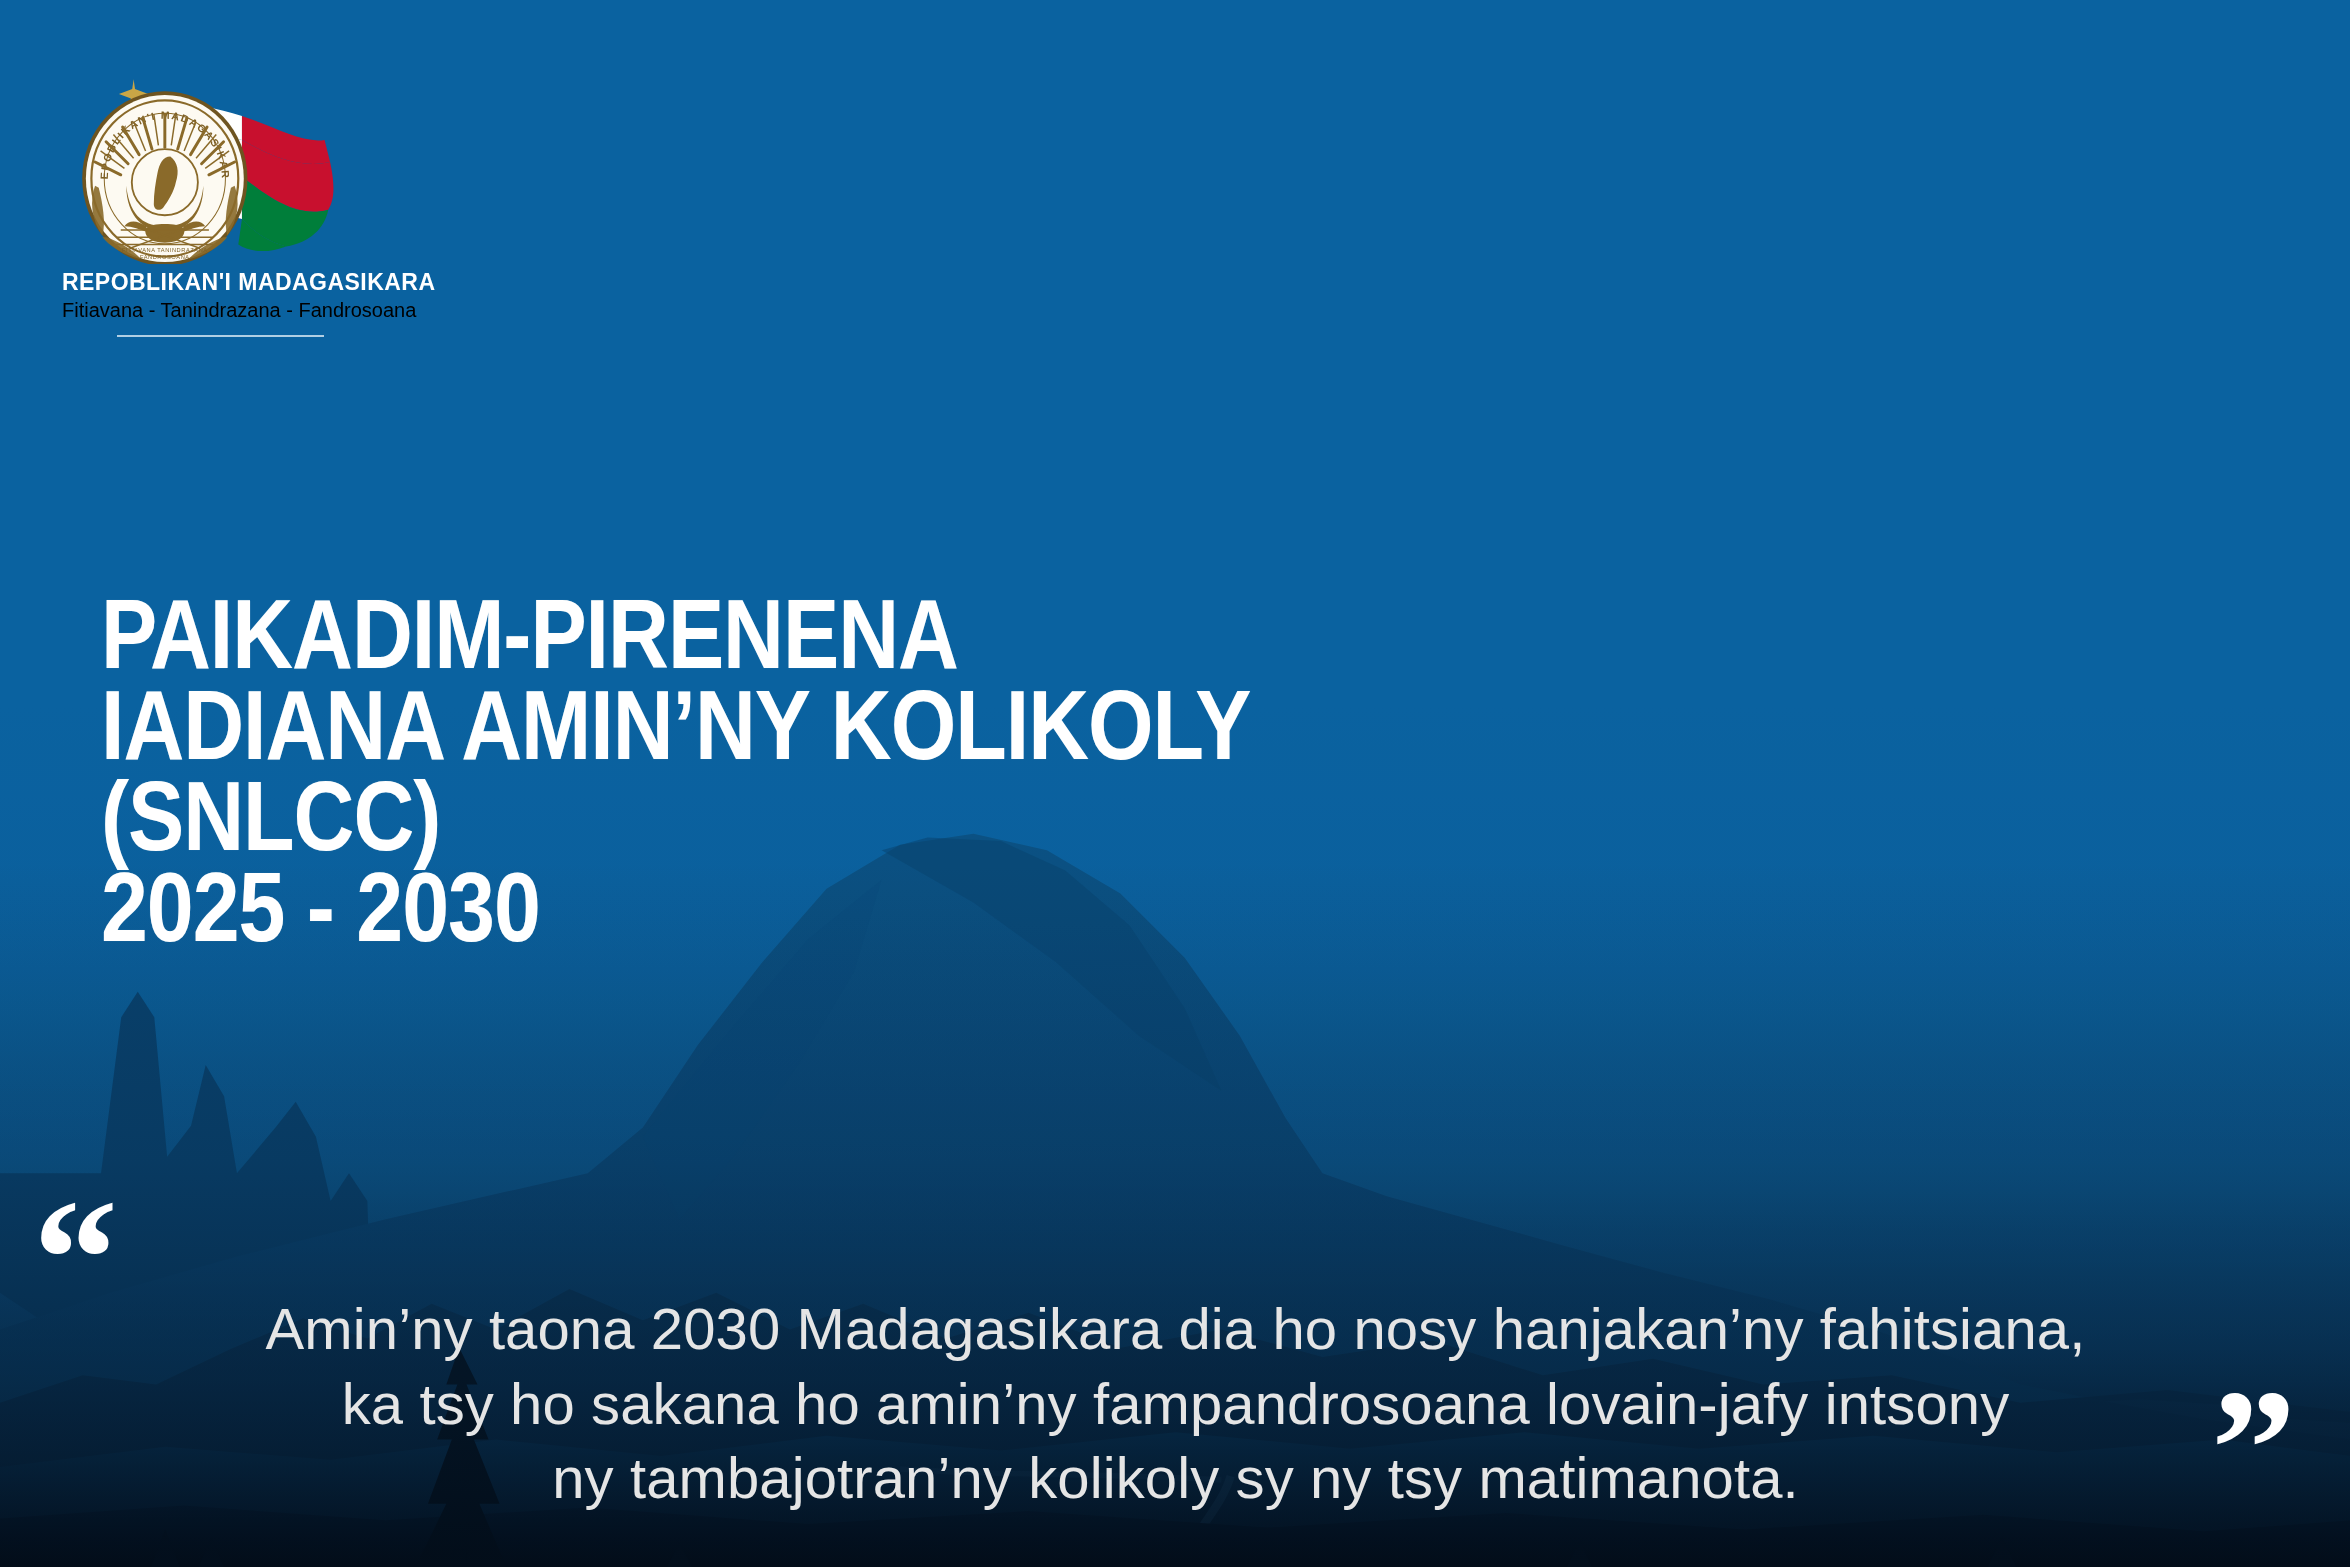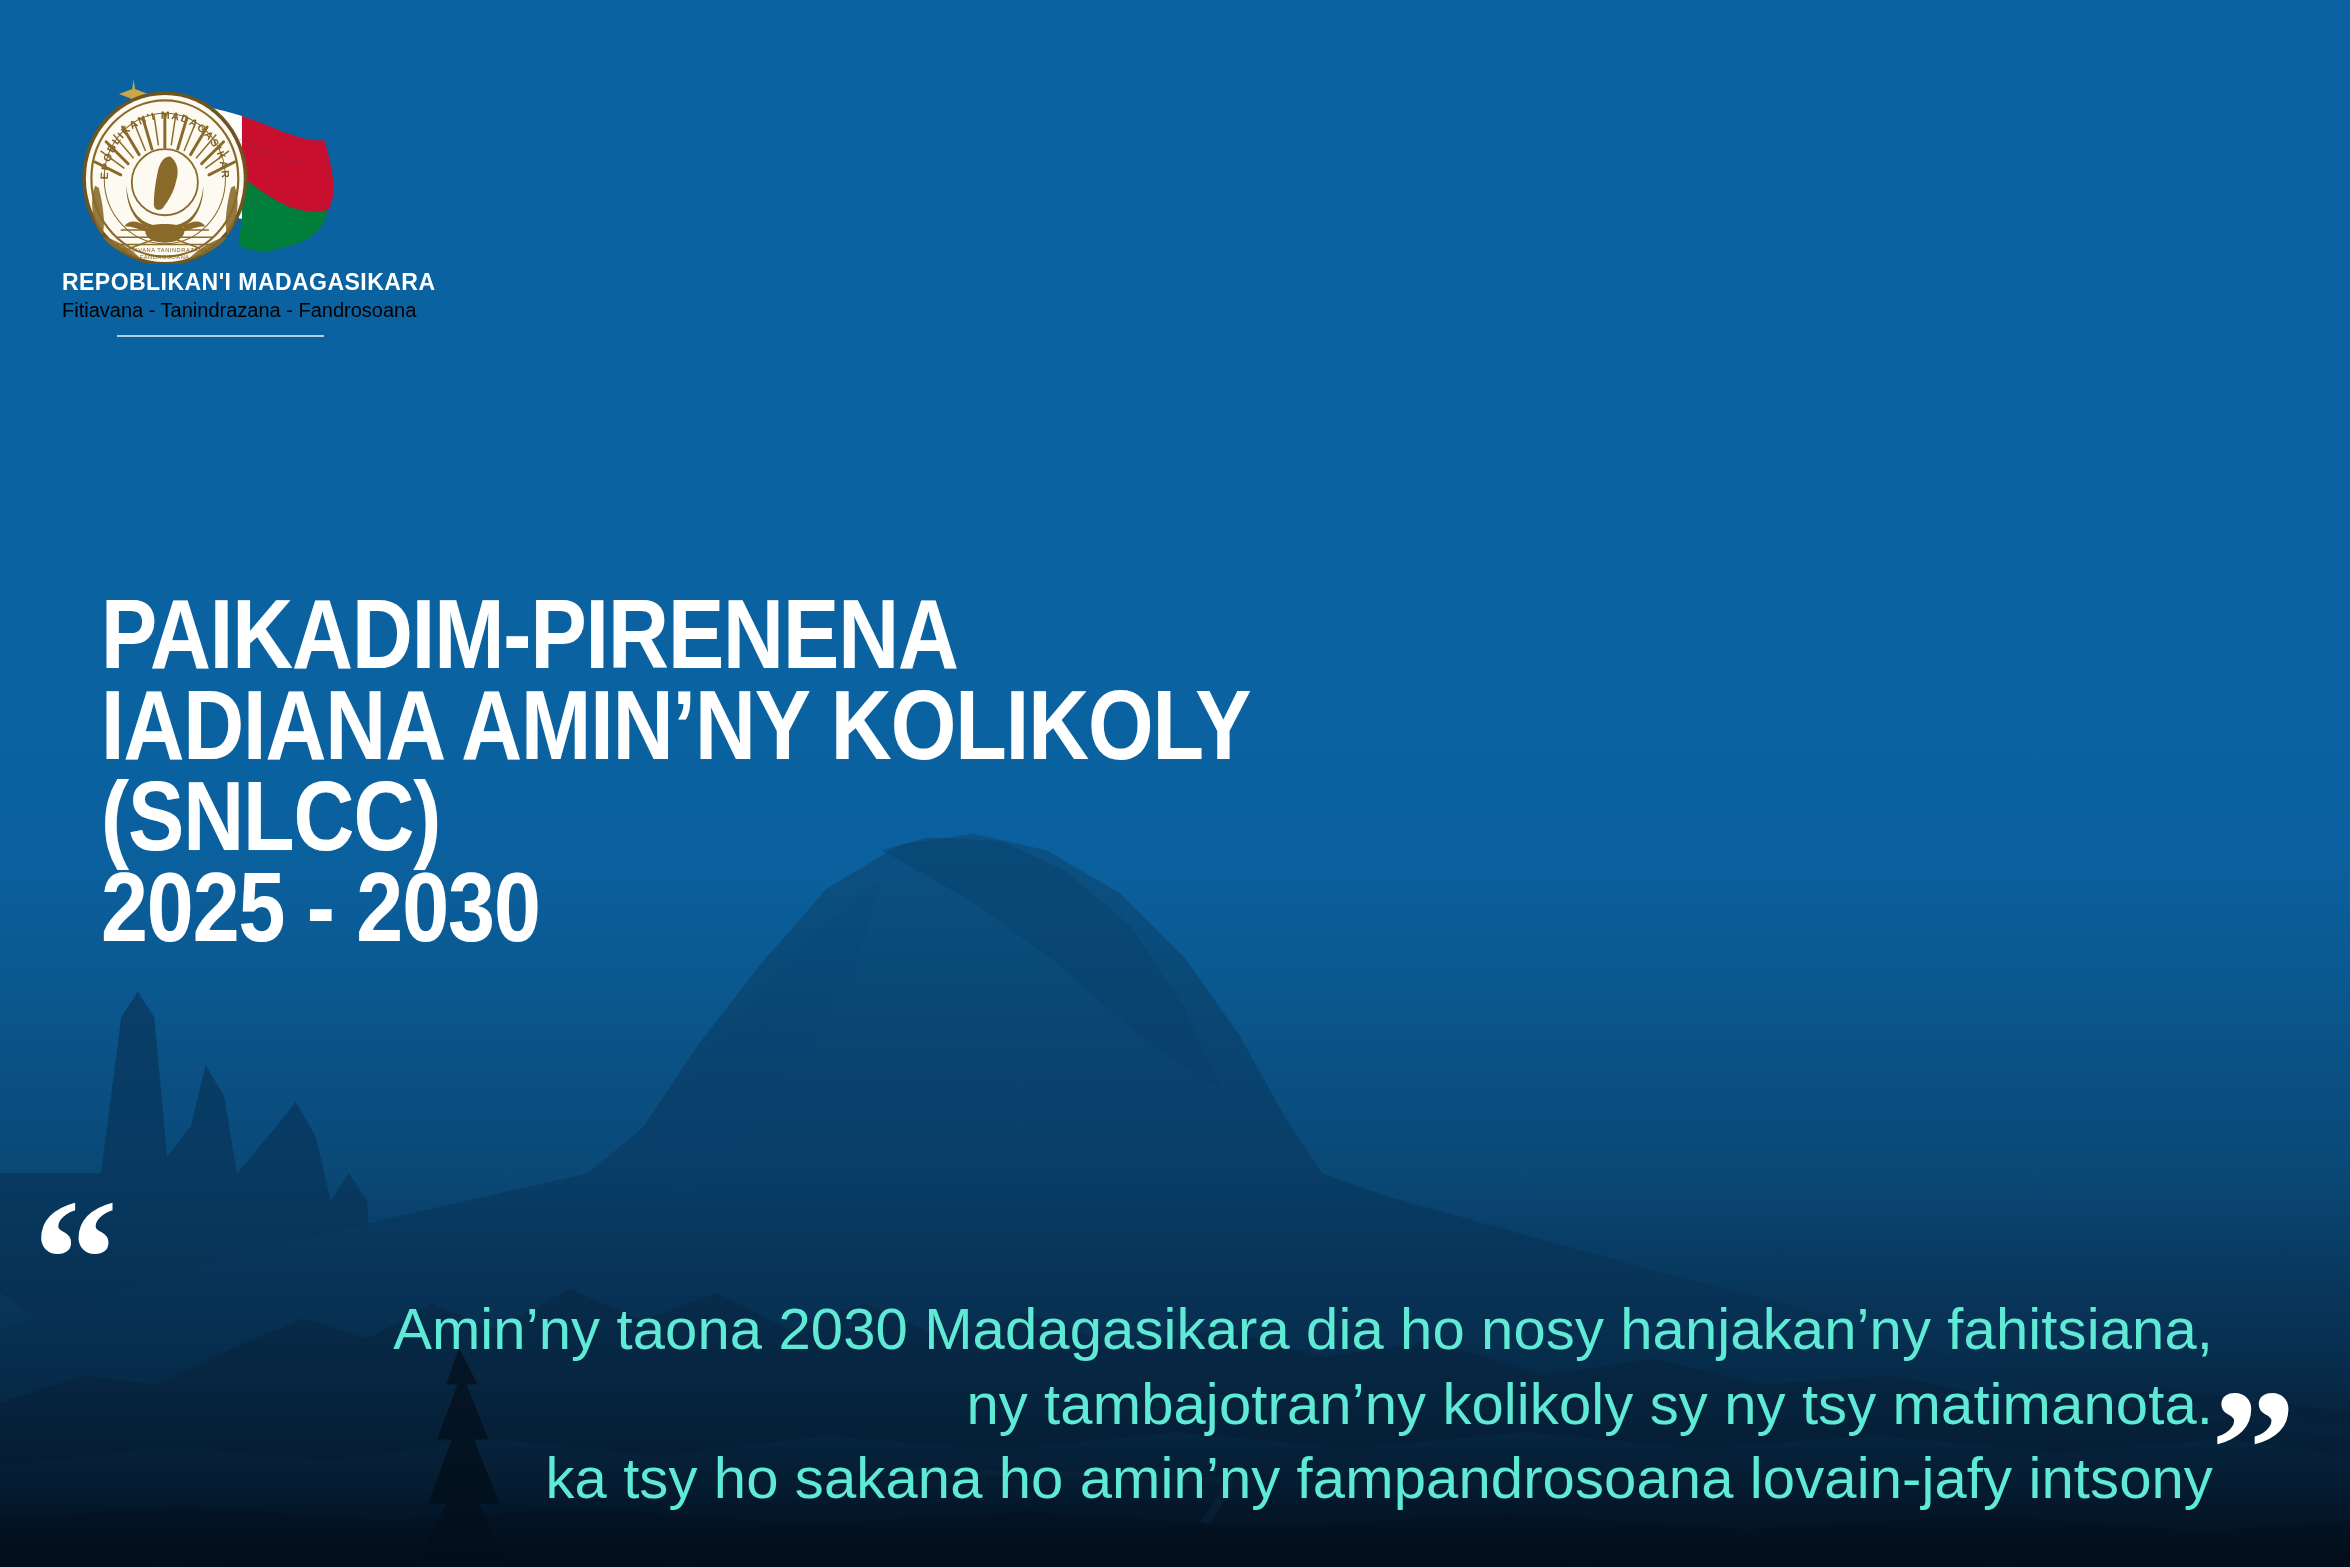--- a/index.html
+++ b/index.html
@@ -85,22 +85,22 @@
     color:#ffffff;font-size:170px;font-weight:bold;line-height:.5;
     font-family:"Liberation Serif", serif;
   }
   .quote-close{
     position:absolute;right:55px;top:115px;
     color:#ffffff;font-size:170px;font-weight:bold;line-height:.5;
     font-family:"Liberation Serif", serif;
   }
   .quote-text{
     margin:0 138px;
-    text-align:right;
-    color:#5eead4;
+    text-align:center;
+    color:#e5e5e5;
     font-size:58px;
     line-height:1.28;
     font-weight:normal;
     letter-spacing:.002em;
   }
   .quote-text .ln{display:block;white-space:nowrap;}
 </style>
 </head>
 <body>
 
@@ -305,20 +305,20 @@
     <span class="ln">PAIKADIM-PIRENENA</span>
     <span class="ln">IADIANA AMIN’NY KOLIKOLY</span>
     <span class="ln">(SNLCC)</span>
     <span class="ln">2025 - 2030</span>
   </h1>
 
   <div class="quote-wrap">
     <span class="quote-open">“</span>
     <div class="quote-text">
       <span class="ln">Amin’ny taona 2030 Madagasikara dia ho nosy hanjakan’ny fahitsiana,</span>
+      <span class="ln">ka tsy ho sakana ho amin’ny fampandrosoana lovain-jafy intsony</span>
       <span class="ln">ny tambajotran’ny kolikoly sy ny tsy matimanota.</span>
-      <span class="ln">ka tsy ho sakana ho amin’ny fampandrosoana lovain-jafy intsony</span>
     </div>
     <span class="quote-close">”</span>
   </div>
 
 </div>
 
 
 </body></html>

